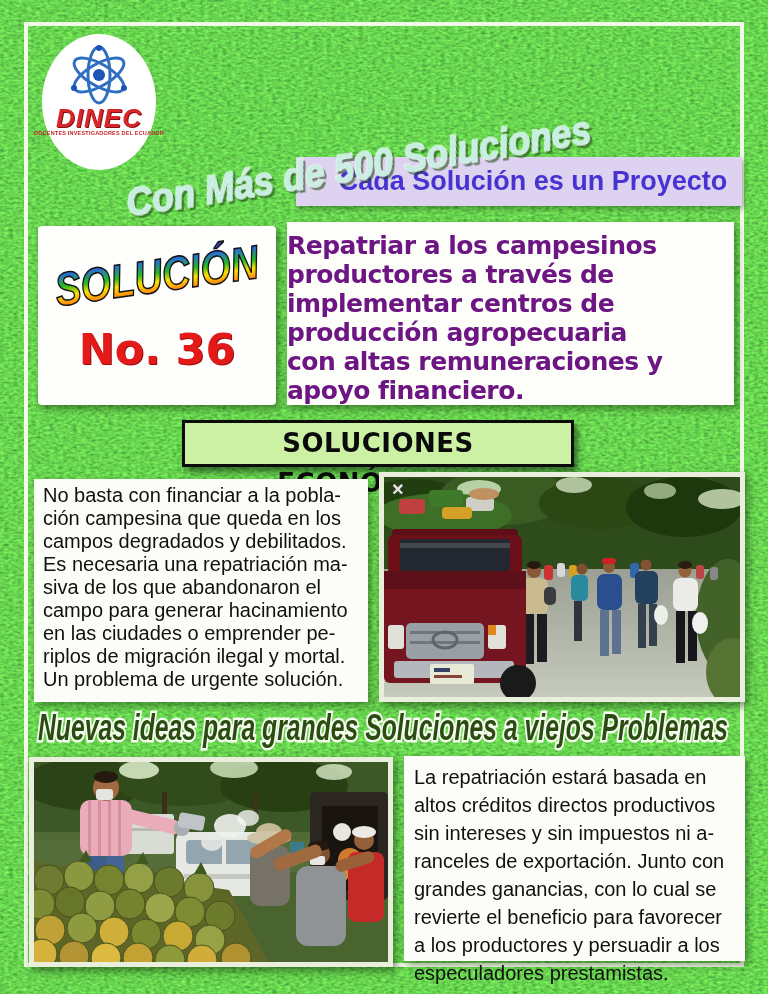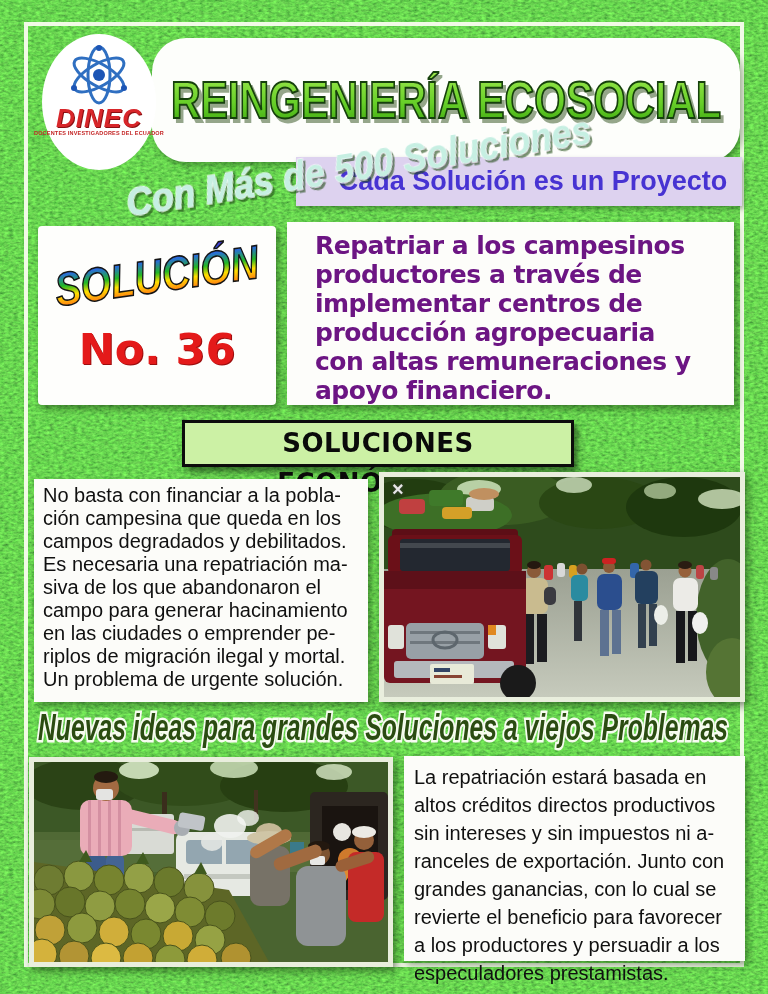--- a/index.html
+++ b/index.html
@@ -32,21 +32,21 @@
                      box-shadow:2px 3px 5px rgba(10,30,5,.35);padding-left:28px; }
 
   
   .solution-card { position:absolute; left:38px; top:226px; width:238px; height:179px;
                    background:#fefefc; z-index:2; border-radius:4px; text-align:center;
                    box-shadow:3px 4px 7px rgba(10,30,5,.45); }
   .solution-number { font-family:"DejaVu Sans", sans-serif; font-weight:bold; font-size:43px;
                      color:#e41a1a; margin-top:-6px; text-shadow:1px 1px 0 #9c0e0e; }
 
   .headline-box { position:absolute; left:287px; top:222px; width:447px; height:183px;
-                  background:#fdfdfa; z-index:2; padding:9px 6px 0 28px;
+                  background:#fdfdfa; z-index:2; padding:9px 6px 0 0;
                   box-shadow:3px 4px 7px rgba(10,30,5,.45); }
   .headline-text { font-family:"DejaVu Sans", sans-serif; font-weight:bold; font-size:25px;
                    line-height:29px; letter-spacing:-.5px; color:#6c1583; white-space:pre-line; }
 
   .section-badge { position:absolute; left:182px; top:420px; width:392px; height:47px;
                    background:#ccf1a5; border:3px solid #0c0c0c; z-index:2; text-align:center;
                    line-height:40px; font-family:"DejaVu Sans", sans-serif; font-weight:bold;
                    font-size:26px; color:#0a0a0a; letter-spacing:.5px;
                    box-shadow:4px 5px 6px rgba(0,10,0,.5); }
 
@@ -92,35 +92,20 @@
       </g>
       <circle cx="35" cy="31" r="6" fill="#1d55b5"></circle>
       <circle cx="35" cy="4" r="3" fill="#1d55b5"></circle>
       <circle cx="60" cy="44" r="3" fill="#1d55b5"></circle>
       <circle cx="10" cy="44" r="3" fill="#1d55b5"></circle>
     </svg>
     <div class="logo-acronym">DINEC</div>
     <div class="logo-tagline">DOCENTES INVESTIGADORES DEL ECUADOR</div>
   </div>
 
-  <div class="title-blob">
-    <svg class="title-svg" width="588" height="124" viewBox="0 0 588 124">
-      <defs>
-        <linearGradient id="tg" x1="0" y1="0" x2="0" y2="1">
-          <stop offset="0" stop-color="#9fe94e"></stop>
-          <stop offset="0.55" stop-color="#67cf29"></stop>
-          <stop offset="1" stop-color="#3aa410"></stop>
-        </linearGradient>
-        <filter id="tshadow" x="-20%" y="-20%" width="140%" height="140%">
-          <feDropShadow dx="3" dy="4" stdDeviation="0.6" flood-color="#16380a" flood-opacity="0.45"></feDropShadow>
-        </filter>
-      </defs>
-      <text x="294" y="80" text-anchor="middle" font-family="Liberation Sans, sans-serif" font-size="52" font-weight="bold" textLength="550" lengthAdjust="spacingAndGlyphs" fill="url(#tg)" stroke="#16400a" stroke-width="2" filter="url(#tshadow)">REINGENIERÍA ECOSOCIAL</text>
-    </svg>
-  </div>
 
   <svg class="script-svg" width="510" height="140" viewBox="0 0 510 140">
     <defs>
       <filter id="sshadow" x="-20%" y="-20%" width="140%" height="140%">
         <feDropShadow dx="2" dy="3" stdDeviation="0.5" flood-color="#1d4a12" flood-opacity="0.6"></feDropShadow>
       </filter>
     </defs>
     <text x="255" y="80" text-anchor="middle" transform="rotate(-9 255 70)" font-family="Liberation Sans, sans-serif" font-size="40" font-weight="bold" font-style="italic" textLength="470" lengthAdjust="spacingAndGlyphs" fill="#c6efe2" stroke="#ffffff" stroke-width="1" paint-order="stroke" filter="url(#sshadow)">Con Más de 500 Soluciones</text>
   </svg>
 

